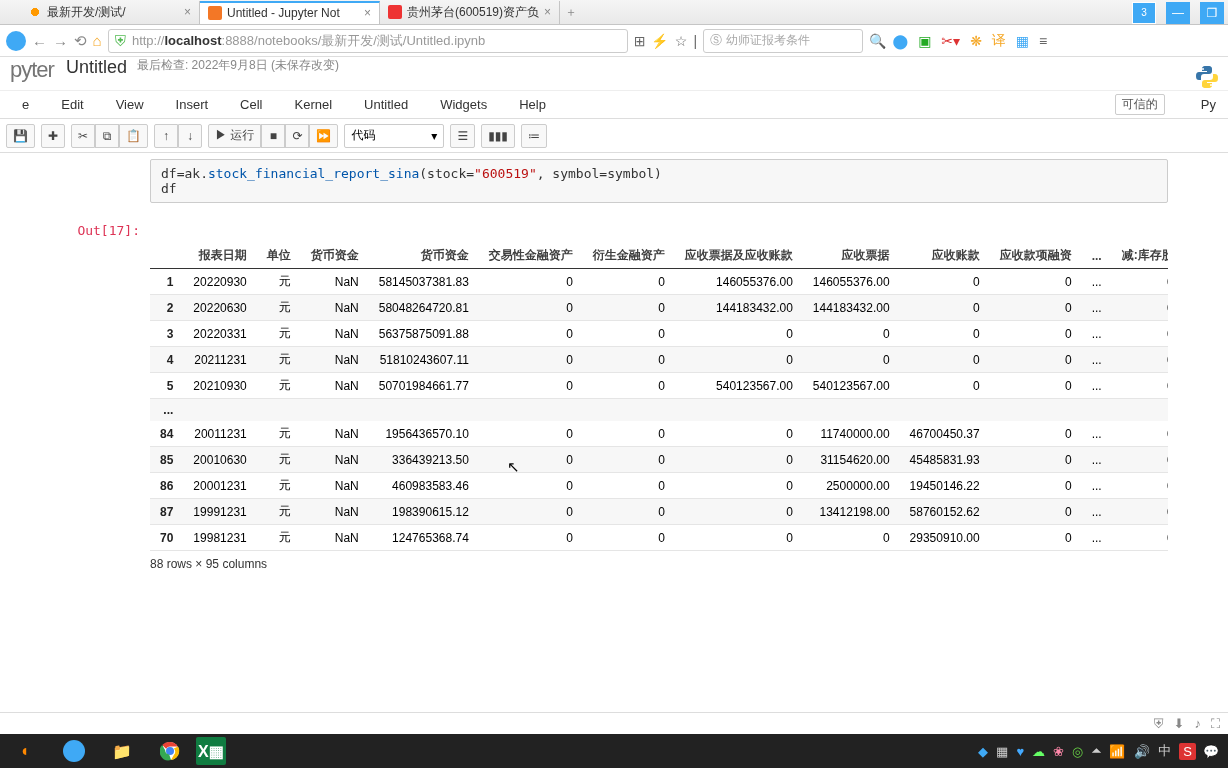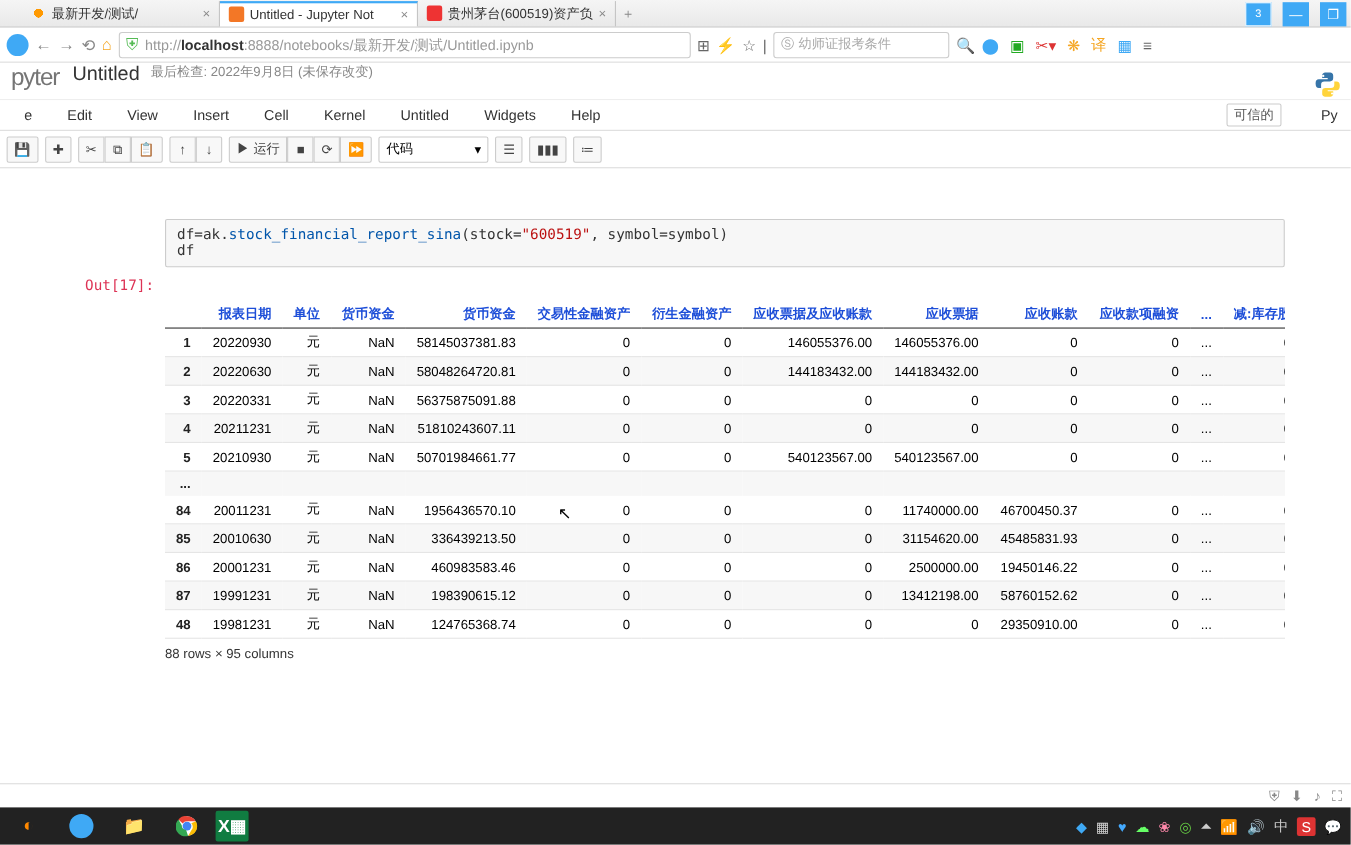--- a/index.html
+++ b/index.html
@@ -45,29 +45,29 @@
 .toolbar { height:34px; display:flex; align-items:center; gap:6px; padding:0 6px; border-bottom:1px solid #ddd; }
 .tbtn { border:1px solid #ccc; height:24px; min-width:24px; padding:0 6px; display:flex; align-items:center; justify-content:center; background:#f8f8f8; border-radius:2px; cursor:pointer; font-size:12px; color:#444; }
 .tgroup { display:flex; }
 .tgroup .tbtn { border-radius:0; }
 .tgroup .tbtn:first-child { border-radius:2px 0 0 2px; }
 .tgroup .tbtn:last-child { border-radius:0 2px 2px 0; }
 .tselect { border:1px solid #ccc; height:24px; width:100px; padding:0 6px; display:flex; align-items:center; justify-content:space-between; font-size:12px; border-radius:2px; }
 
 
 .nb-area { padding: 6px 60px 0 60px; overflow:auto; height: calc(100% - 190px); }
-.cell { display:flex;margin-top:40px; }
+.cell { display:flex; }
 .prompt { width:90px; text-align:right; padding-right:10px; font-family: monospace; color:#c36; font-size:13px; }
 .prompt.out { color:#d35; }
 .code-box { flex:1; border-left: 4px solid #4aa3df; background:#f7f7f7; padding: 6px 10px; font-family: monospace; font-size:13px; color:#333; border:1px solid #ccc; border-radius:2px;} .code-box .str{color:#b11;} .code-box .fn{color:#05a;}
 
 .df-wrap { flex:1; overflow-x:auto; margin-top:20px; }
 table.df { border-collapse: collapse; font-size:12px; }
 table.df th, table.df td { padding: 4px 10px; text-align:right; border-bottom:1px solid #e5e5e5; white-space:nowrap; }
-table.df th { border-bottom:1px solid #333; font-weight:bold; color:#1d4ed8; }
+table.df th { border-bottom:1px solid #333; font-weight:bold; color:#404040; }
 table.df tr:nth-child(even) td { background:#f7f7f7; }
 table.df td.idx { font-weight:bold; color:#222; }
 .ellips td { border:none !important; }
 
 .footnote { margin: 6px 0 0 90px; color:#333; font-size:12px; }
 
 
 .status-bot { position:absolute; bottom:34px; left:0; right:0; height:22px; border-top:1px solid #ddd; display:flex; align-items:center; justify-content:flex-end; padding:0 8px; gap:10px; color:#888; font-size:13px; }
 .taskbar { position:absolute; bottom:0; left:0; right:0; height:34px; background:#222; display:flex; align-items:center; padding:0 2px; }
 .taskbar .titem { width:44px; height:28px; margin:0 2px; display:flex; align-items:center; justify-content:center; border-radius:2px; color:#ddd; font-size:16px;}
@@ -189,21 +189,21 @@
 
 <div class="nb-area">
   <div class="cell">
     <div class="prompt"></div>
     <div class="code-box">
       <span>df</span><span>=ak.</span><span class="fn">stock_financial_report_sina</span><span>(stock=</span><span class="str">"600519"</span><span>, symbol=symbol)</span><br>
       <span>df</span>
     </div>
   </div>
 
-  <div class="cell" style="margin-top:10px;">
+  <div class="cell" style="margin-top:20px;">
     <div class="prompt out">Out[17]:</div>
     <div class="df-wrap">
       <table class="df" id="dftable">
           <thead>
             <tr>
               <th></th>
               <th>报表日期</th>
               <th>单位</th>
               <th>货币资金</th>
               <th>货币资金</th>
@@ -362,21 +362,21 @@
               <td>0</td>
               <td>0</td>
               <td>0</td>
               <td>13412198.00</td>
               <td>58760152.62</td>
               <td>0</td>
               <td>...</td>
               <td>0</td>
             </tr>
             <tr>
-              <td class="idx">48</td>
+              <td class="idx">70</td>
               <td>19981231</td>
               <td>元</td>
               <td>NaN</td>
               <td>124765368.74</td>
               <td>0</td>
               <td>0</td>
               <td>0</td>
               <td>0</td>
               <td>29350910.00</td>
               <td>0</td>

